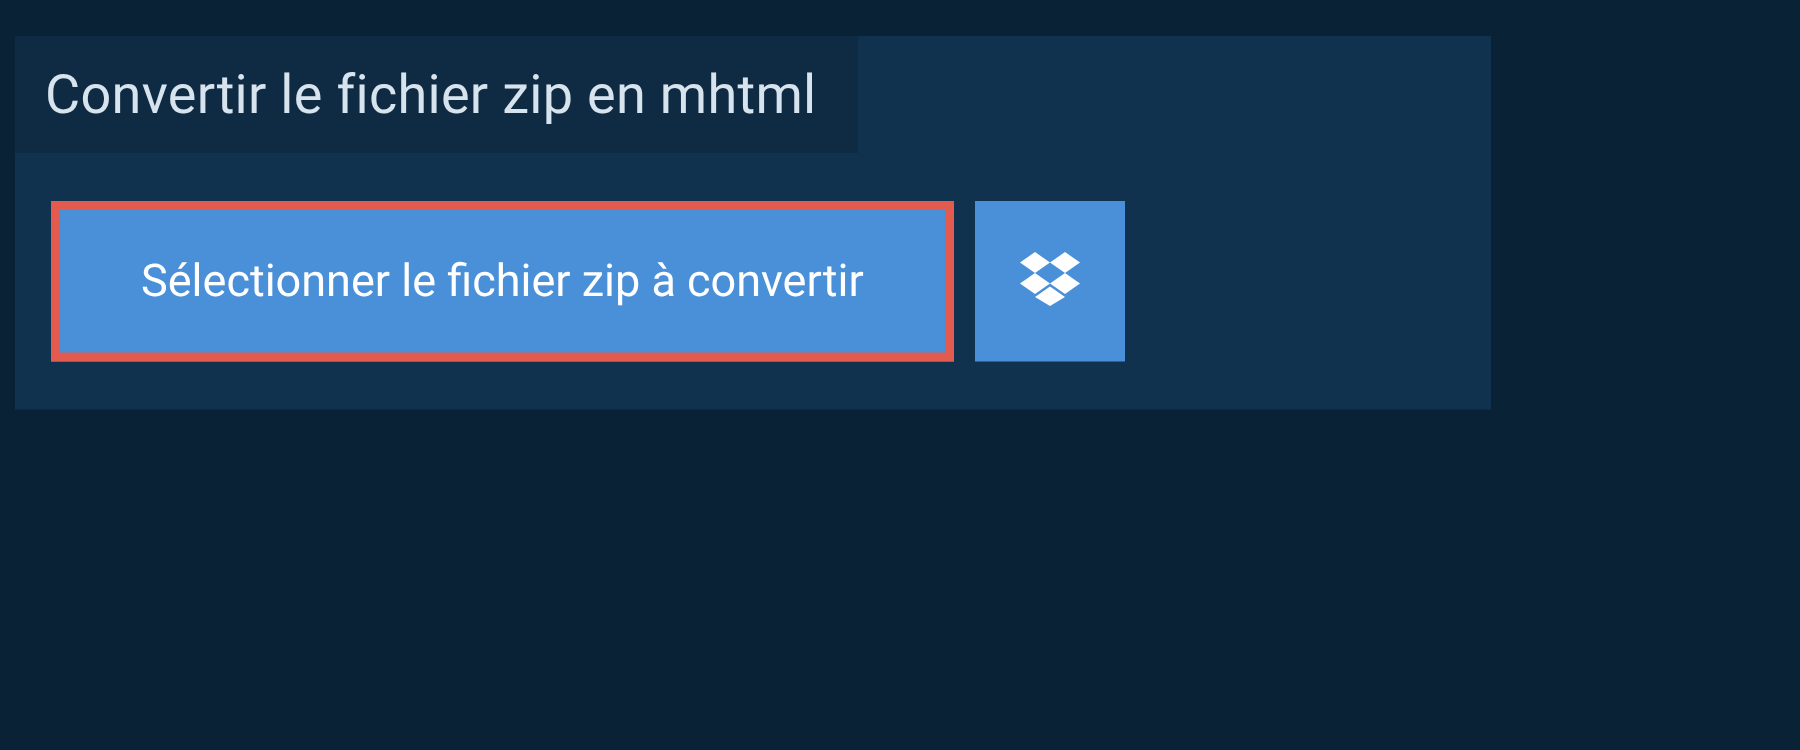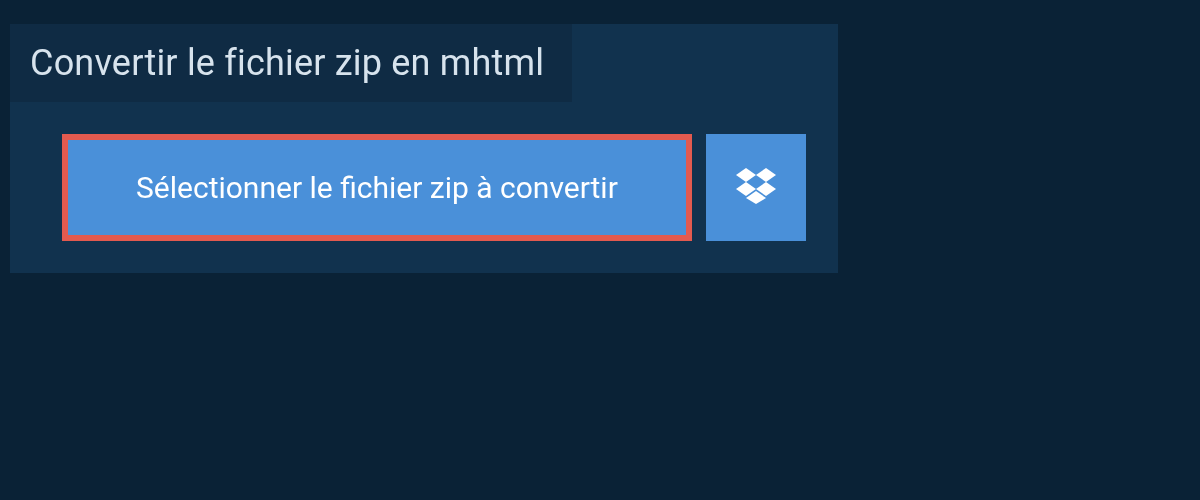--- a/index.html
+++ b/index.html
@@ -10,21 +10,21 @@
     body {
       width: 1200px;
       height: 500px;
       background: #0a2236;
       font-family: -apple-system, BlinkMacSystemFont, "Segoe UI", Roboto, Helvetica, Arial, sans-serif;
       overflow: hidden;
     }
     .panel {
       background: #11324e;
       margin: 24px 0 0 10px;
-      width: 828px;
+      width: 984px;
       padding-bottom: 32px;
     }
     .heading-wrap {
       background: #0f2b44;
       display: inline-block;
       padding: 18px 28px 18px 20px;
     }
     .heading {
       color: #d7e3ed;
       font-size: 36px;
@@ -35,27 +35,26 @@
       display: flex;
       gap: 14px;
       margin: 32px 24px 0 24px;
     }
     .select-button {
       background: #4a90d9;
       border: 6px solid #e35a4f;
       color: #ffffff;
       font-size: 30px;
       font-weight: 400;
-      padding: 30px 68px;
+      padding: 30px 54px;
       cursor: pointer;
       display: flex;
       align-items: center;
       justify-content: center;
       flex: 0 0 auto;
-      margin-left: 28px;
     }
     .dropbox-button {
       background: #4a90d9;
       width: 100px;
       display: flex;
       align-items: center;
       justify-content: center;
       cursor: pointer;
       flex: 0 0 auto;
     }

